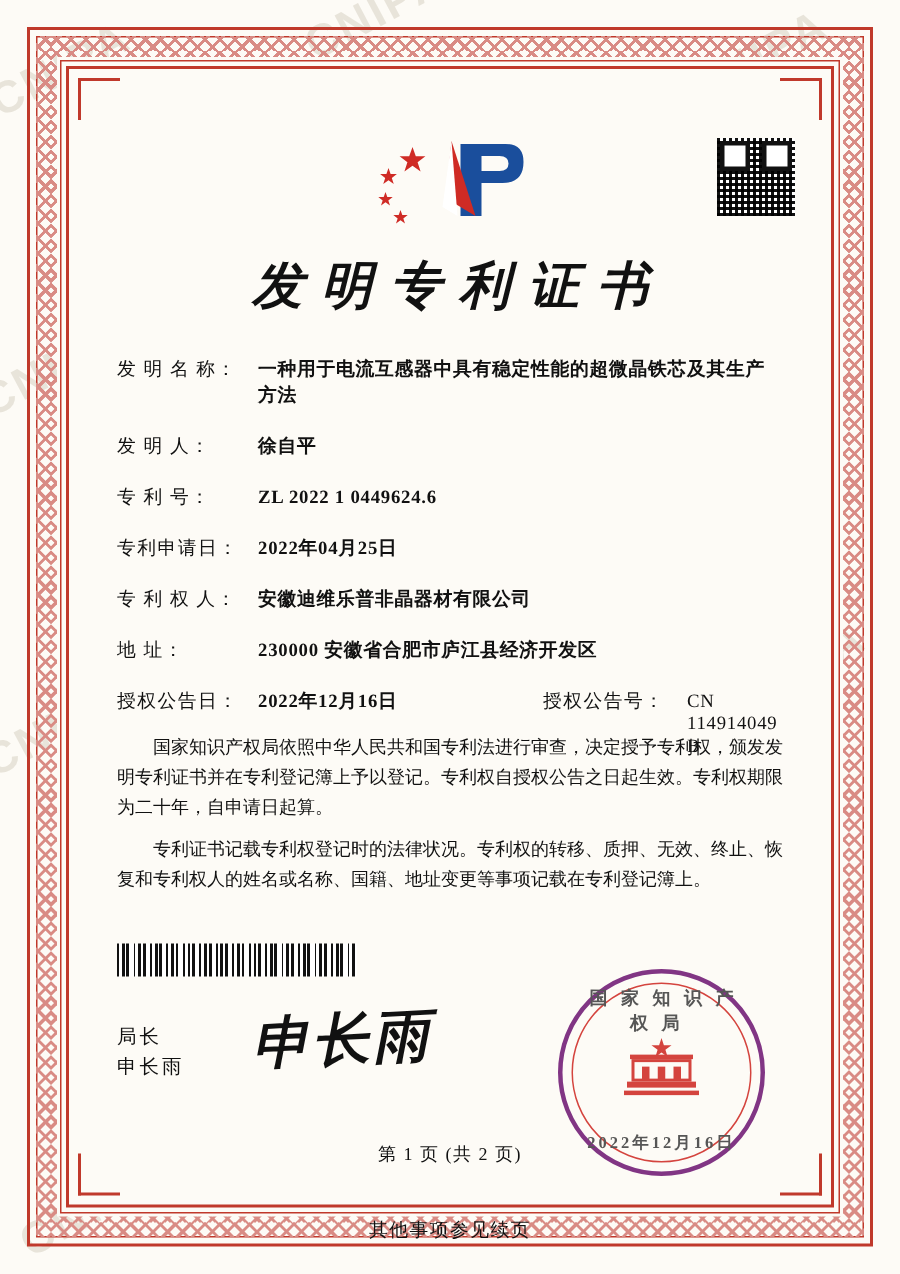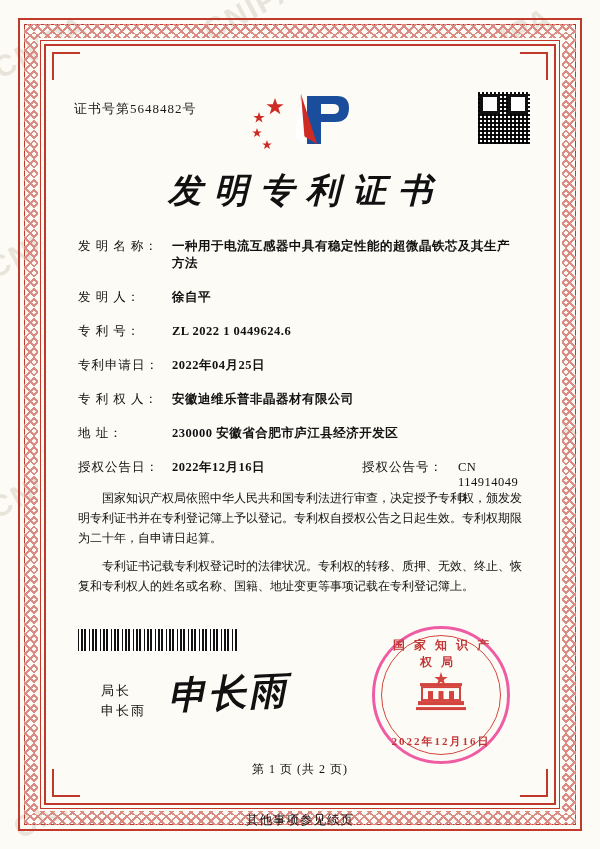--- a/index.html
+++ b/index.html
@@ -218,45 +218,44 @@
   }
 
   .sign-block {
     position: absolute;
     left: 22px;
     top: 625px;
     font-size: 13px;
     line-height: 20px;
     letter-spacing: 2px;
     color: #111;
-    margin-left: 23px;
   }
   .signature {
     position: absolute;
     left: 112px;
     top: 612px;
     font-size: 38px;
     font-family: "DejaVu Serif", serif;
     font-style: italic;
     font-weight: bold;
     color: #111;
     letter-spacing: 2px;
     transform: rotate(-3deg);
   }
 
   
   .seal {
     position: absolute;
     right: 34px;
-    top: 570px;
+    top: 590px;
     width: 132px;
     height: 132px;
-    border: 3px solid #ec4899;
+    border: 3px solid #701a75;
     border-radius: 50%;
-    color: #b91c1c;
+    color: #404040;
     opacity: 0.88;
   }
   .seal-inner {
     position: absolute;
     left: 6px; top: 6px; right: 6px; bottom: 6px;
     border: 1px solid #cf2b25;
     border-radius: 50%;
   }
   .seal-star {
     position: absolute;
@@ -324,21 +323,20 @@
   <div class="guilloche-mask"></div>
   <div class="border-inner"></div>
   <div class="border-inner2"></div>
   <div class="corner tl"></div>
   <div class="corner tr"></div>
   <div class="corner bl"></div>
   <div class="corner br"></div>
 
   <div class="content">
 
-    <div class="cert-no">证书号第5648482号</div>
 
     <div class="qr"></div>
 
     <svg class="logo" viewBox="0 0 110 64">
       <path d="M62 8 L92 8 Q104 8 104 20 Q104 34 90 34 L76 34 L76 56 L62 56 Z" fill="#1a4e9c"></path>
       <path d="M76 16 L88 16 Q94 16 94 21 Q94 26 88 26 L76 26 Z" fill="#fdfbf6"></path>
       <path d="M56 6 L72 56 L52 44 Z" fill="#cf2b25"></path>
       <path d="M56 6 L60 56 L50 50 Z" fill="#ffffff"></path>
       <polygon points="30,10 32.2,16.2 38.6,16.2 33.4,20.1 35.4,26.3 30,22.5 24.6,26.3 26.6,20.1 21.4,16.2 27.8,16.2" fill="#cf2b25"></polygon>
       <polygon points="14,24 15.4,28 19.6,28 16.2,30.6 17.5,34.6 14,32.1 10.5,34.6 11.8,30.6 8.4,28 12.6,28" fill="#cf2b25"></polygon>

